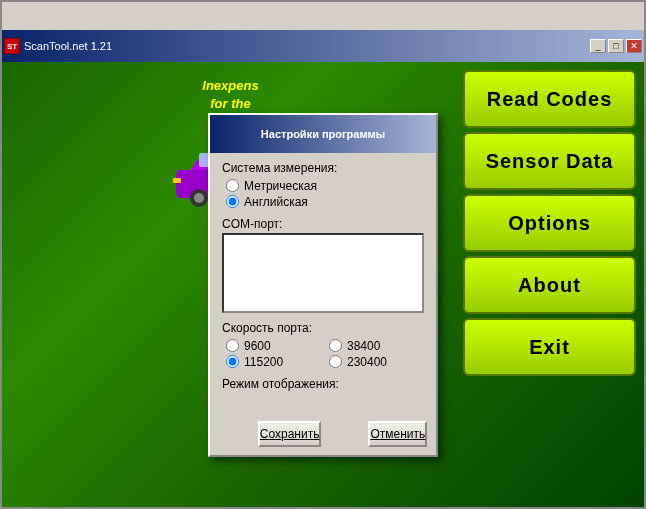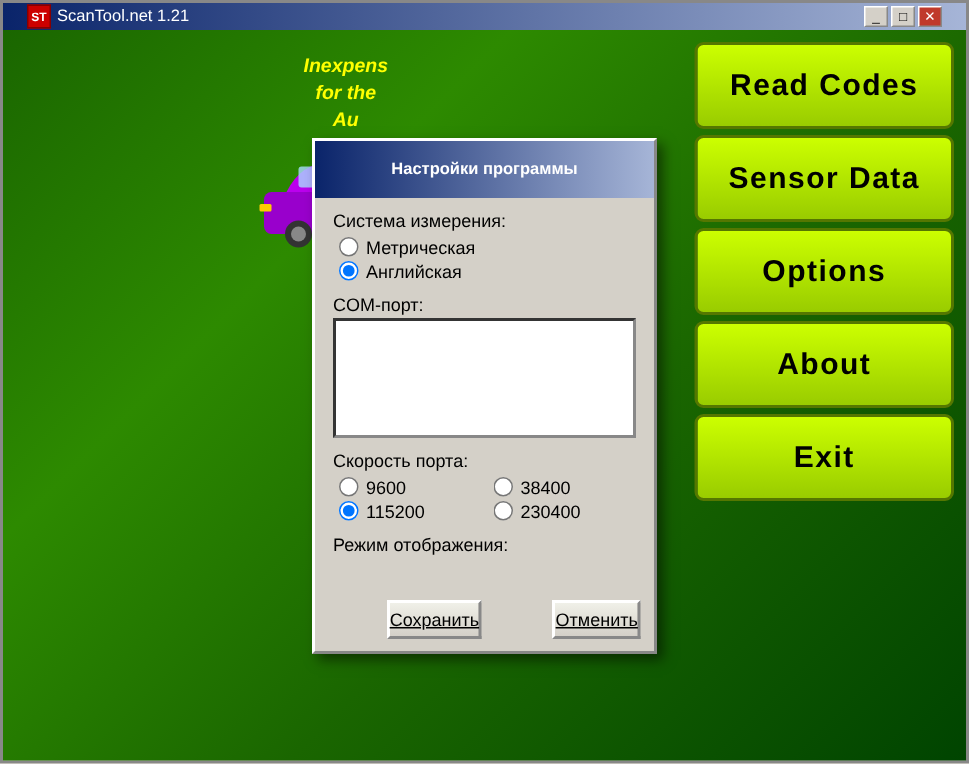--- a/index.html
+++ b/index.html
@@ -16,28 +16,29 @@
       width: 646px;
       height: 509px;
       border: 2px solid #888;
       background: #d4d0c8;
       display: flex;
       flex-direction: column;
     }
 
     
     .title-bar {
-      height: 18px;
+      height: 32px;
       background: linear-gradient(to right, #0a246a, #a6b5d7);
       display: flex;
       align-items: center;
-      padding: 0 16px;
+      padding: 0 2px;
       color: white;
       font-size: 12px;
       flex-shrink: 0;
+      margin-top: 28px;
     }
     .title-bar-logo {
       width: 16px;
       height: 16px;
       margin-right: 4px;
       background: #cc0000;
       border: 1px solid #800;
       display: flex;
       align-items: center;
       justify-content: center;

